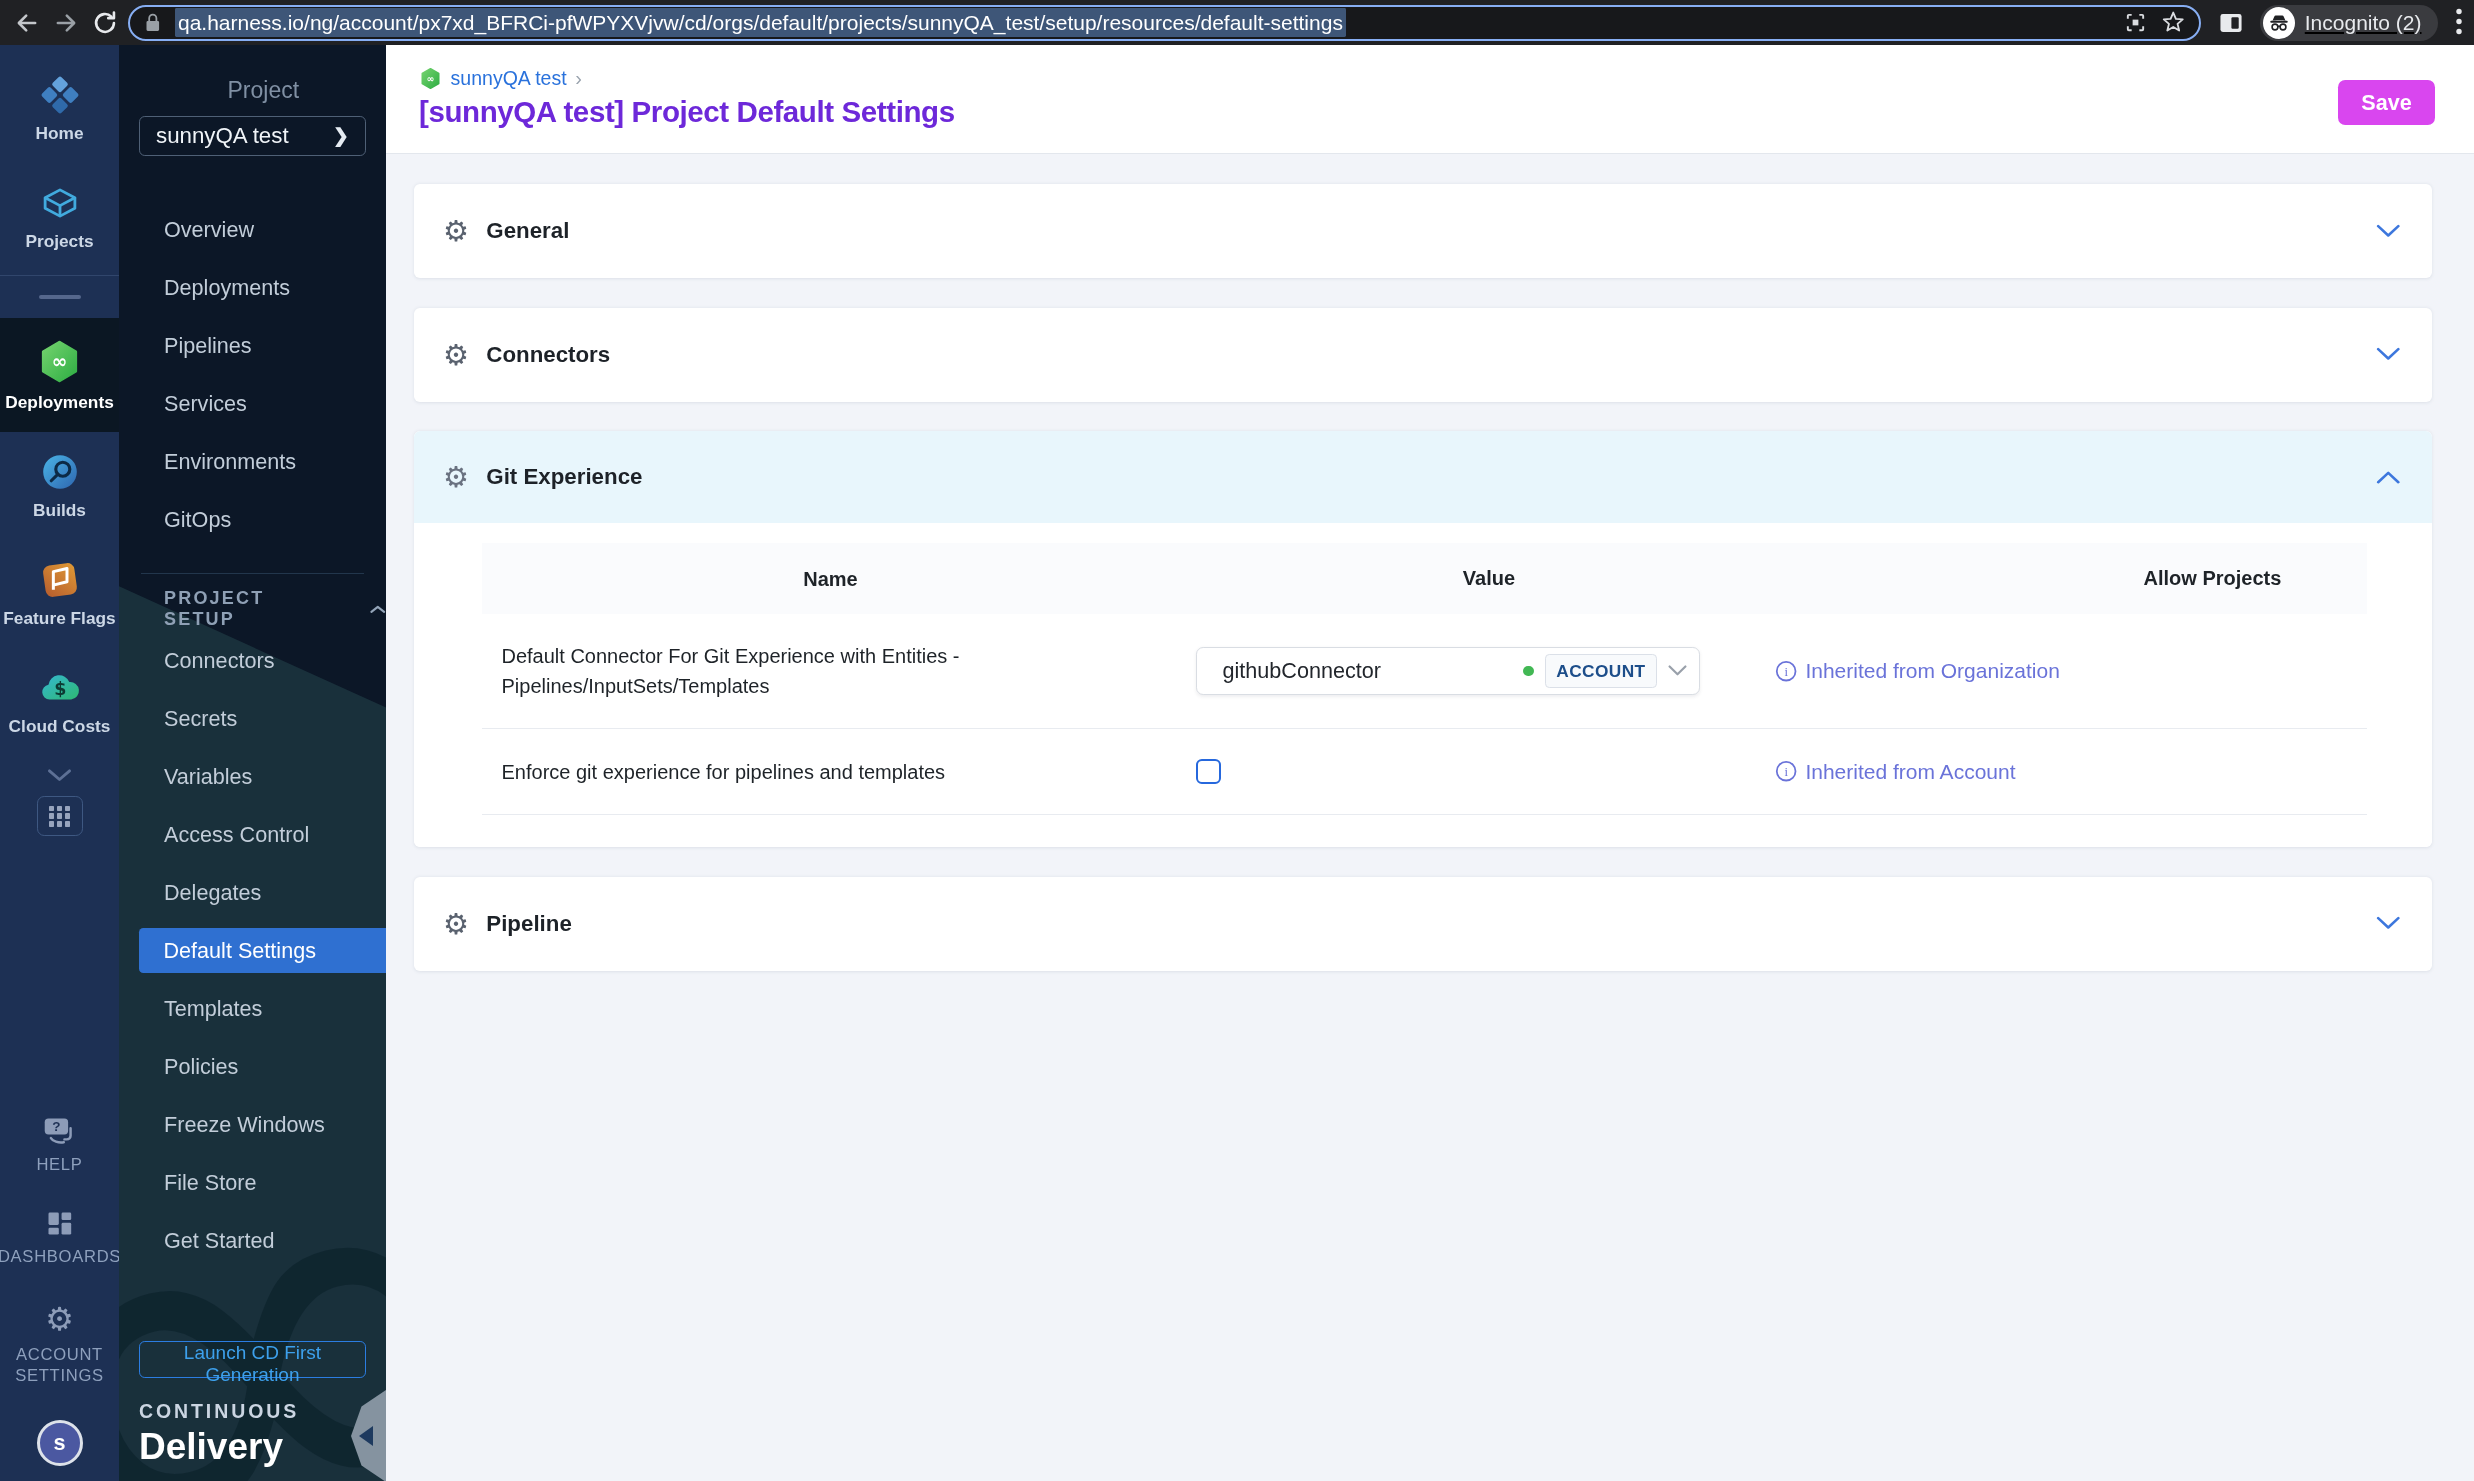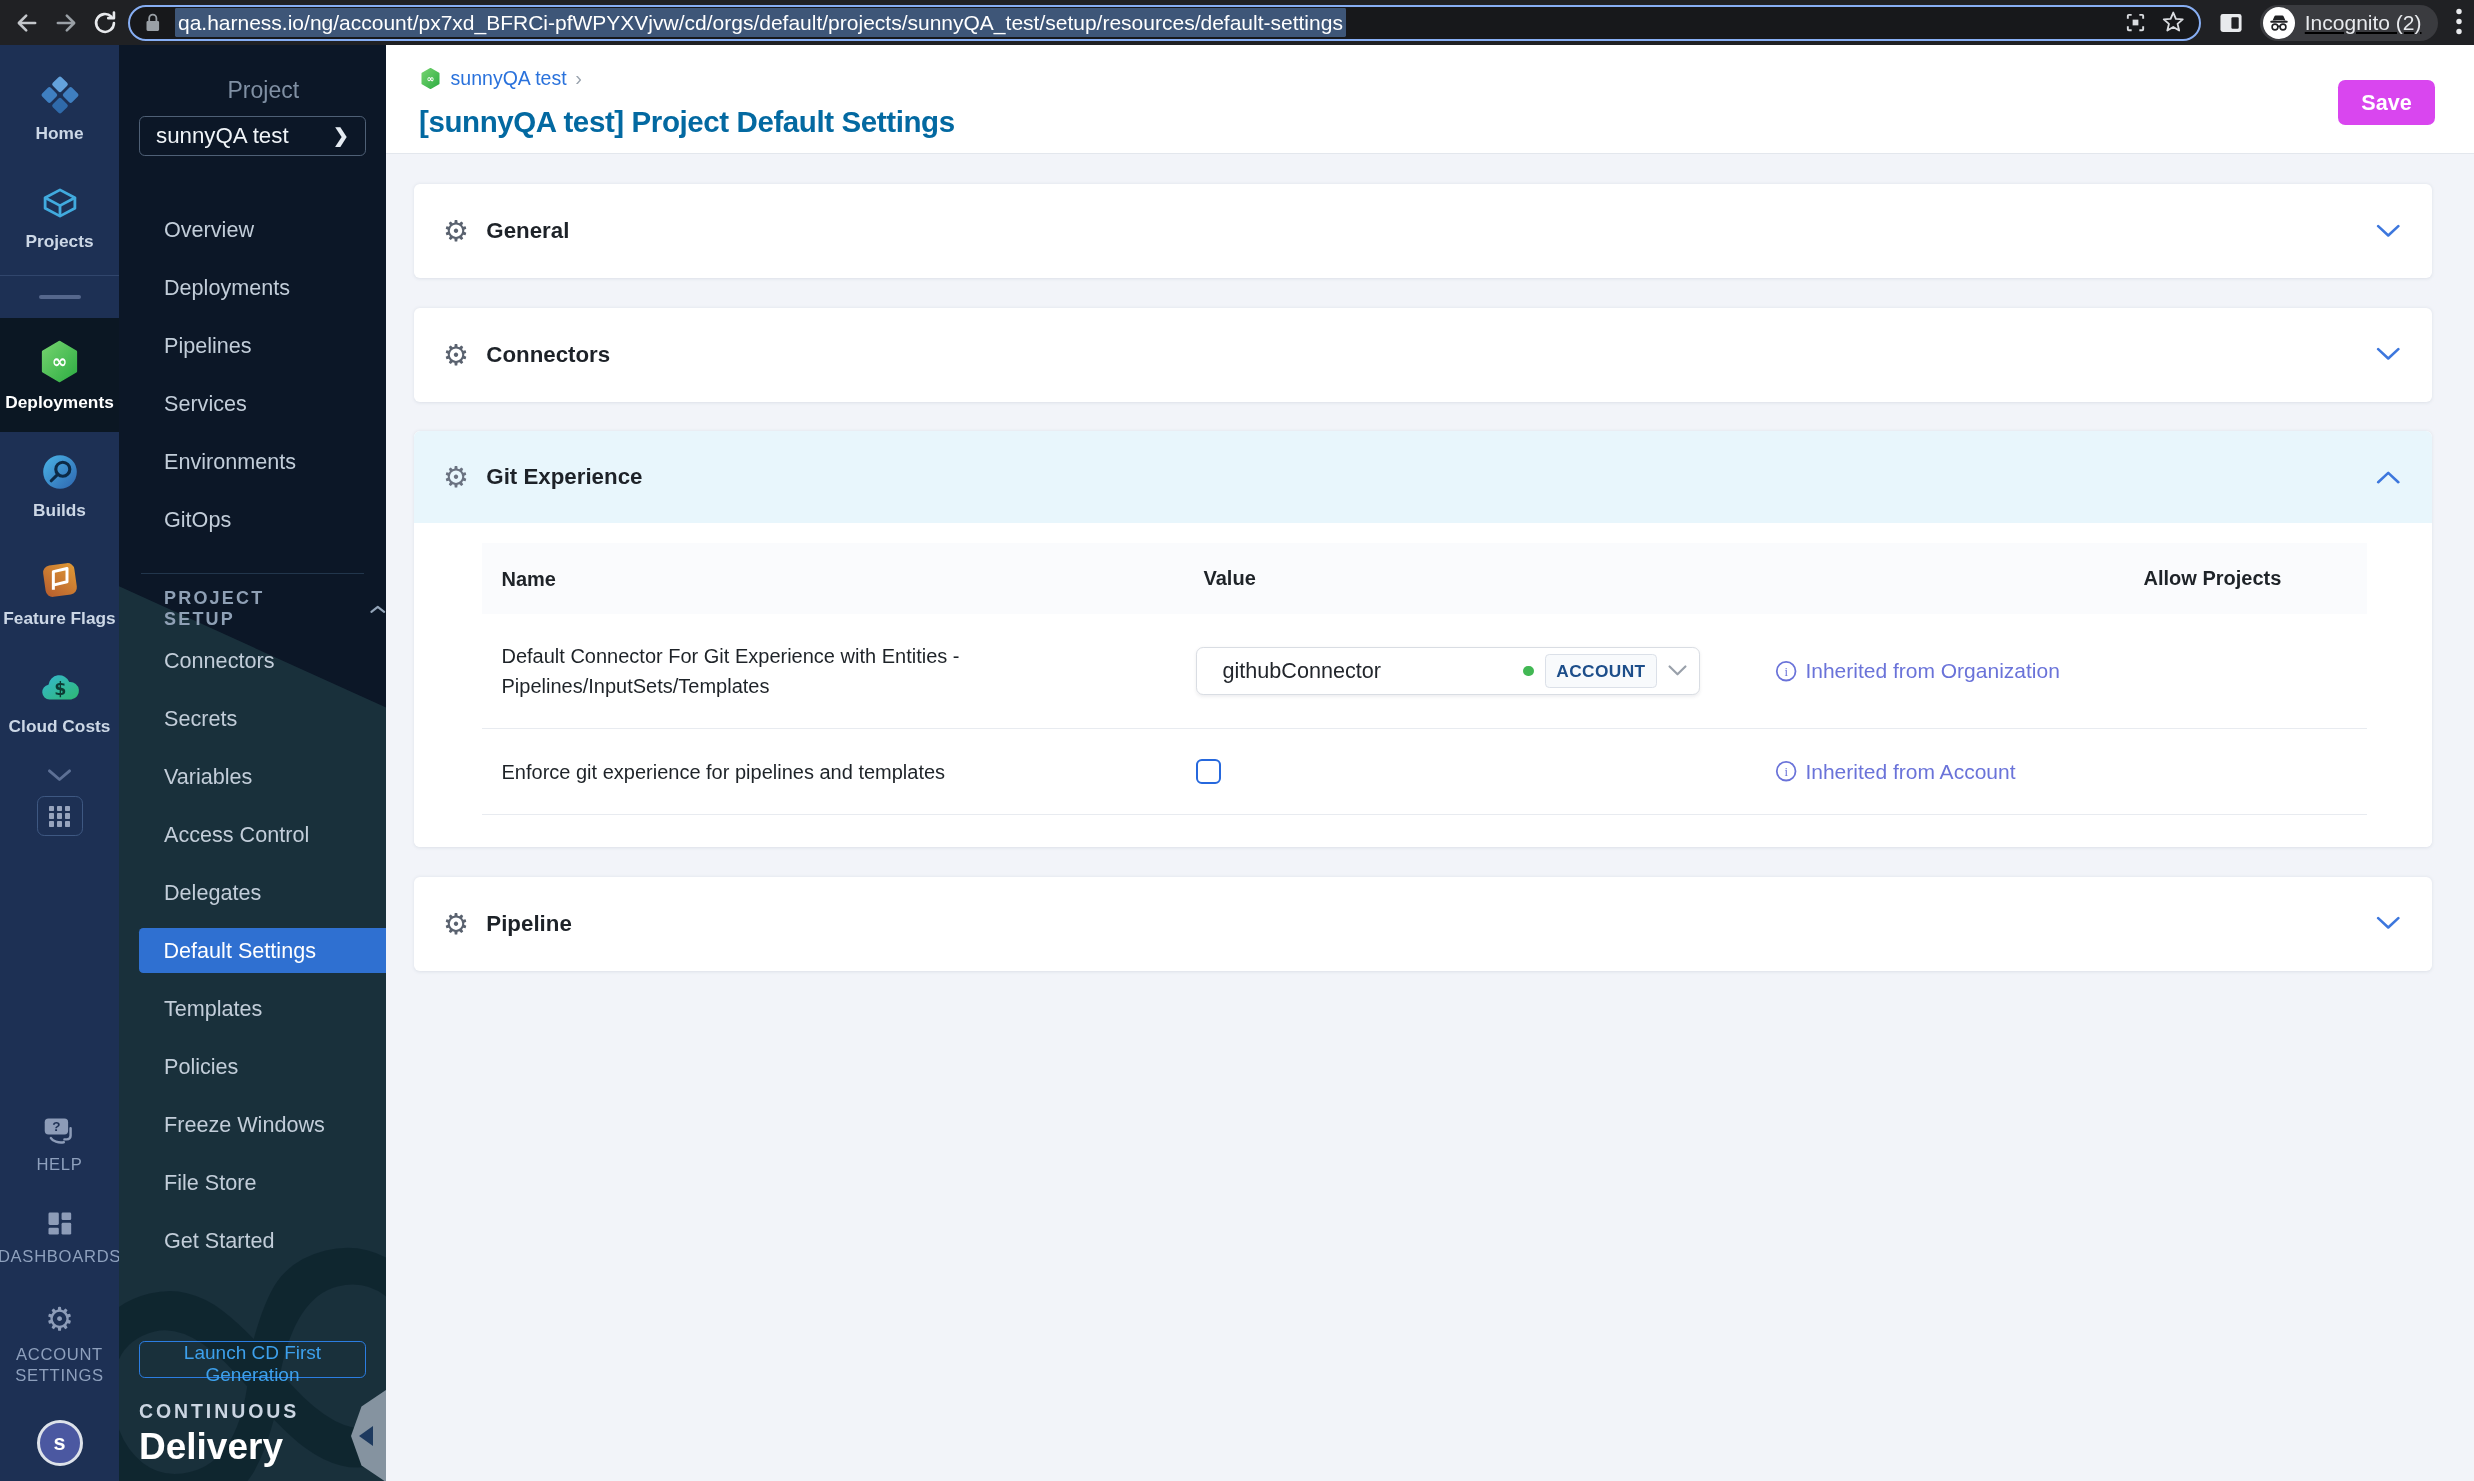--- a/index.html
+++ b/index.html
@@ -60,34 +60,34 @@
   .brand .b2 { font-size:37px; color:#fff; font-weight:bold; margin-top:2.9px; }
   .collapse-tab { position:absolute; right:0; bottom:0; width:35px; height:92px; background:#8593a0; clip-path:polygon(100% 0,30% 18%,0 50%,30% 82%,100% 100%); z-index:2; display:flex; align-items:center; justify-content:center; cursor:pointer; }
   .collapse-tab i { width:0; height:0; border-top:10px solid transparent; border-bottom:10px solid transparent; border-right:14.4px solid #1e3a5f; margin-right:4.3px; }
 
   
   .main { flex:1; display:flex; flex-direction:column; background:#f2f4f9; min-width:0; }
   .page-header { background:#fff; height:109px; flex:none; position:relative; padding-left:33px; border-bottom:0.7px solid #e3e7ed; }
   .crumb-row { display:flex; align-items:center; gap:8.6px; padding-top:21.6px; }
   .crumb-link { color:#2a72dc; font-size:19.5px; cursor:pointer; }
   .crumb-sep { color:#9aa3ae; font-size:20px; }
-  .page-title { margin-top:15px; font-size:29.5px; font-weight:bold; color:#0369a1; letter-spacing:-0.4px; }
+  .page-title { margin-top:5px; font-size:29.5px; font-weight:bold; color:#6d28d9; letter-spacing:-0.4px; }
   .save-btn { position:absolute; right:40px; top:35px; width:97px; height:45px; border:none; border-radius:7.2px; background:#d946ef; color:#fff; font-size:21.6px; font-weight:bold; font-family:inherit; cursor:pointer; }
 
   .content { padding:30px 43px 0 28px; }
   .card { background:#fff; border-radius:5.8px; box-shadow:0 0.7px 3.6px rgba(40,60,90,0.10); }
   .acc { height:94px; display:flex; align-items:center; padding:0 32px 0 29px; margin-bottom:29.5px; cursor:pointer; }
   .acc-gear { font-size:29px; color:#5a626f; margin-right:17.3px; }
   .acc-title { font-size:22.3px; font-weight:bold; color:#1d2228; }
   .acc-chev { margin-left:auto; display:flex; }
 
   .git-card { margin-bottom:29.5px; overflow:hidden; }
   .git-head { height:92px; background:#e8f6fc; display:flex; align-items:center; padding:0 32px 0 29px; cursor:pointer; border-radius:5.8px 5.8px 0 0; }
   .git-body { padding:20px 65px 32px 68px; background:#fff; border-radius:0 0 5.8px 5.8px; }
-  .thead { height:71px; background:#fafbfd; display:flex; align-items:center; padding:0 17.3px 0 19.5px; }
+  .thead { height:71px; background:#fafbfd; display:flex; align-items:center; padding:0 17.3px 0 19.5px;text-align:center; }
   .thead span { font-size:20px; font-weight:bold; color:#1e2328; }
   .trow { display:flex; align-items:center; padding:0 17.3px 0 19.5px; border-bottom:1.4px solid #e8ebf0; }
   .trow.r1 { height:115px; }
   .trow.r2 { height:86px; }
   .c-name { width:694px; padding-right:36px; font-size:20px; color:#1e2328; line-height:1.5; }
   .c-value { width:579px; }
   .thead .c-value { padding-left:8px; }
   .thead .c-inh { padding-left:369px; }
   .c-inh { flex:1; display:flex; align-items:center; gap:8.6px; }
   .inh-text { color:#6a73d9; font-size:21px; cursor:pointer; }

